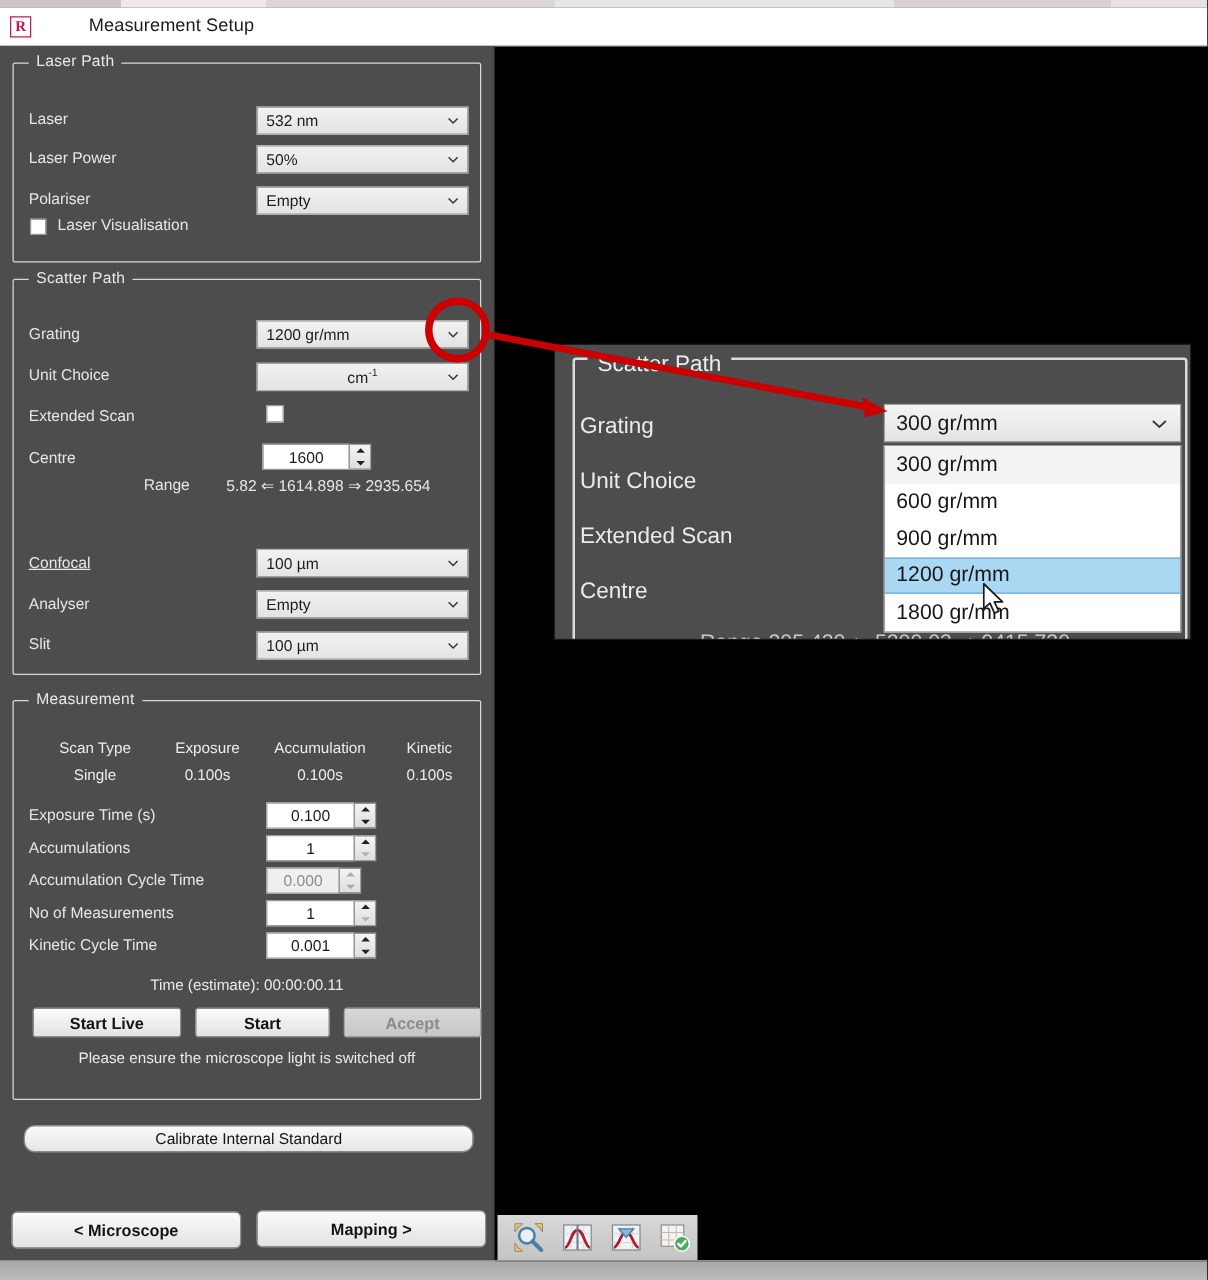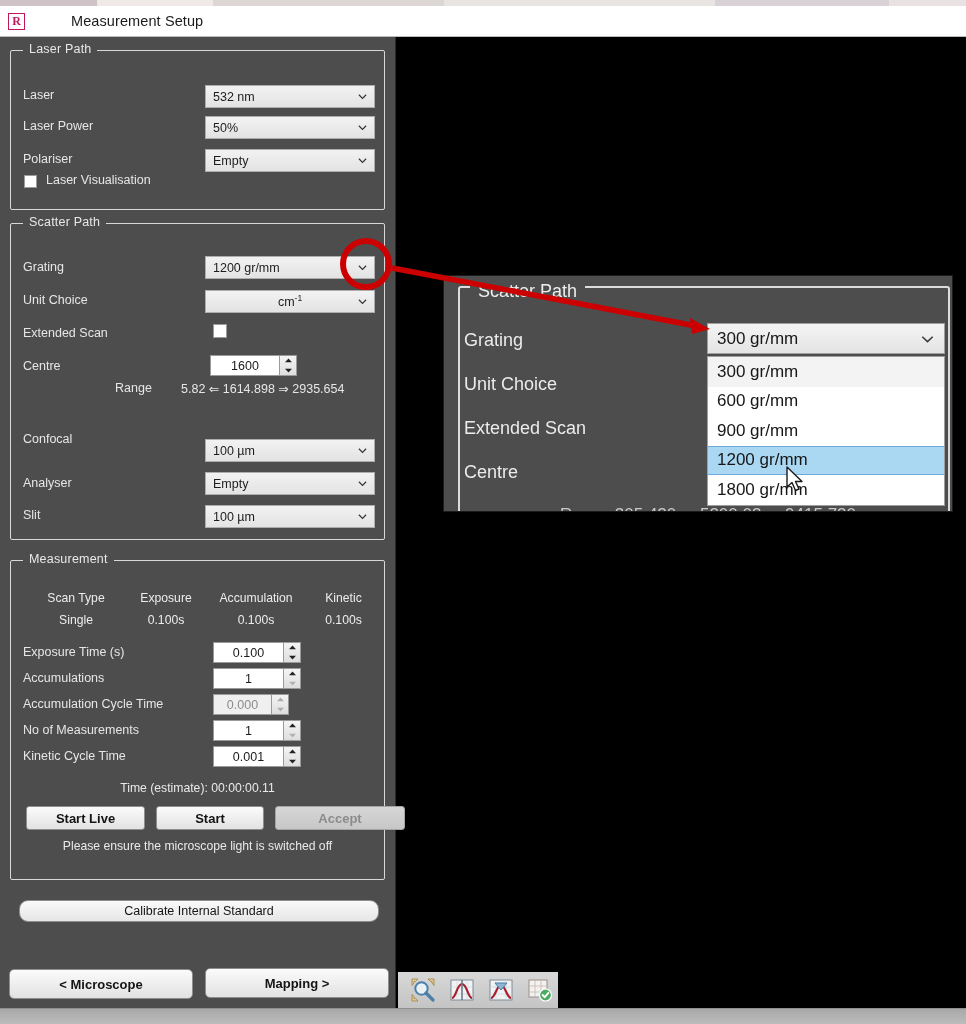--- a/index.html
+++ b/index.html
@@ -198,21 +198,21 @@
               </svg>
             </i>
         </div>
       </div>
 
       <div class="rangeline" style="top:164px;">
         <span class="rg-lab">Range</span>
         <span class="rg-val">5.82 ⇐ 1614.898 ⇒ 2935.654</span>
       </div>
 
-      <div class="lbl" style="top:208px;">Confocal</div>
+      <div class="lbl" style="top:219px;text-decoration:underline;">Confocal</div>
       <div class="combo" style="left:194px;width:170px;top:215px;">
         <span>100 µm</span>
         <svg class="caret" viewBox="0 0 10 10">
             <path d="M1 3 L5 7 L9 3" stroke="#333" stroke-width="1.3" fill="none"></path>
           </svg>
       </div>
 
       <div class="lbl" style="top:252px;">Analyser</div>
       <div class="combo" style="left:194px;width:170px;top:248px;">
         <span>Empty</span>
@@ -328,21 +328,21 @@
                 <path d="M4.5 4.4 L1 0.8 L8 0.8 Z" fill="#222"></path>
               </svg>
             </i>
         </div>
       </div>
 
       <div class="hint" style="top:220px;">Time (estimate): 00:00:00.11</div>
 
       <div class="btn" style="left:15px;top:245px;width:119px;height:24px;">Start Live</div>
       <div class="btn" style="left:145px;top:245px;width:108px;height:24px;">Start</div>
-      <div class="btn disabled" style="left:264px;top:245px;width:130px;height:24px;text-align:right;">Accept</div>
+      <div class="btn disabled" style="left:264px;top:245px;width:110px;height:24px;text-align:right;">Accept</div>
 
       <div class="hint" style="top:278px;">Please ensure the microscope light is switched off</div>
     </div>
 
     <div class="btn flat" style="left:19px;top:863px;width:360px;height:22px;">Calibrate Internal Standard</div>
     <div class="btn" style="left:9px;top:932px;width:184px;height:30px;border-radius:5px;">&lt; Microscope</div>
     <div class="btn" style="left:205px;top:931px;width:184px;height:30px;border-radius:5px;">Mapping &gt;</div>
   </div>
 
   <div class="callout">

